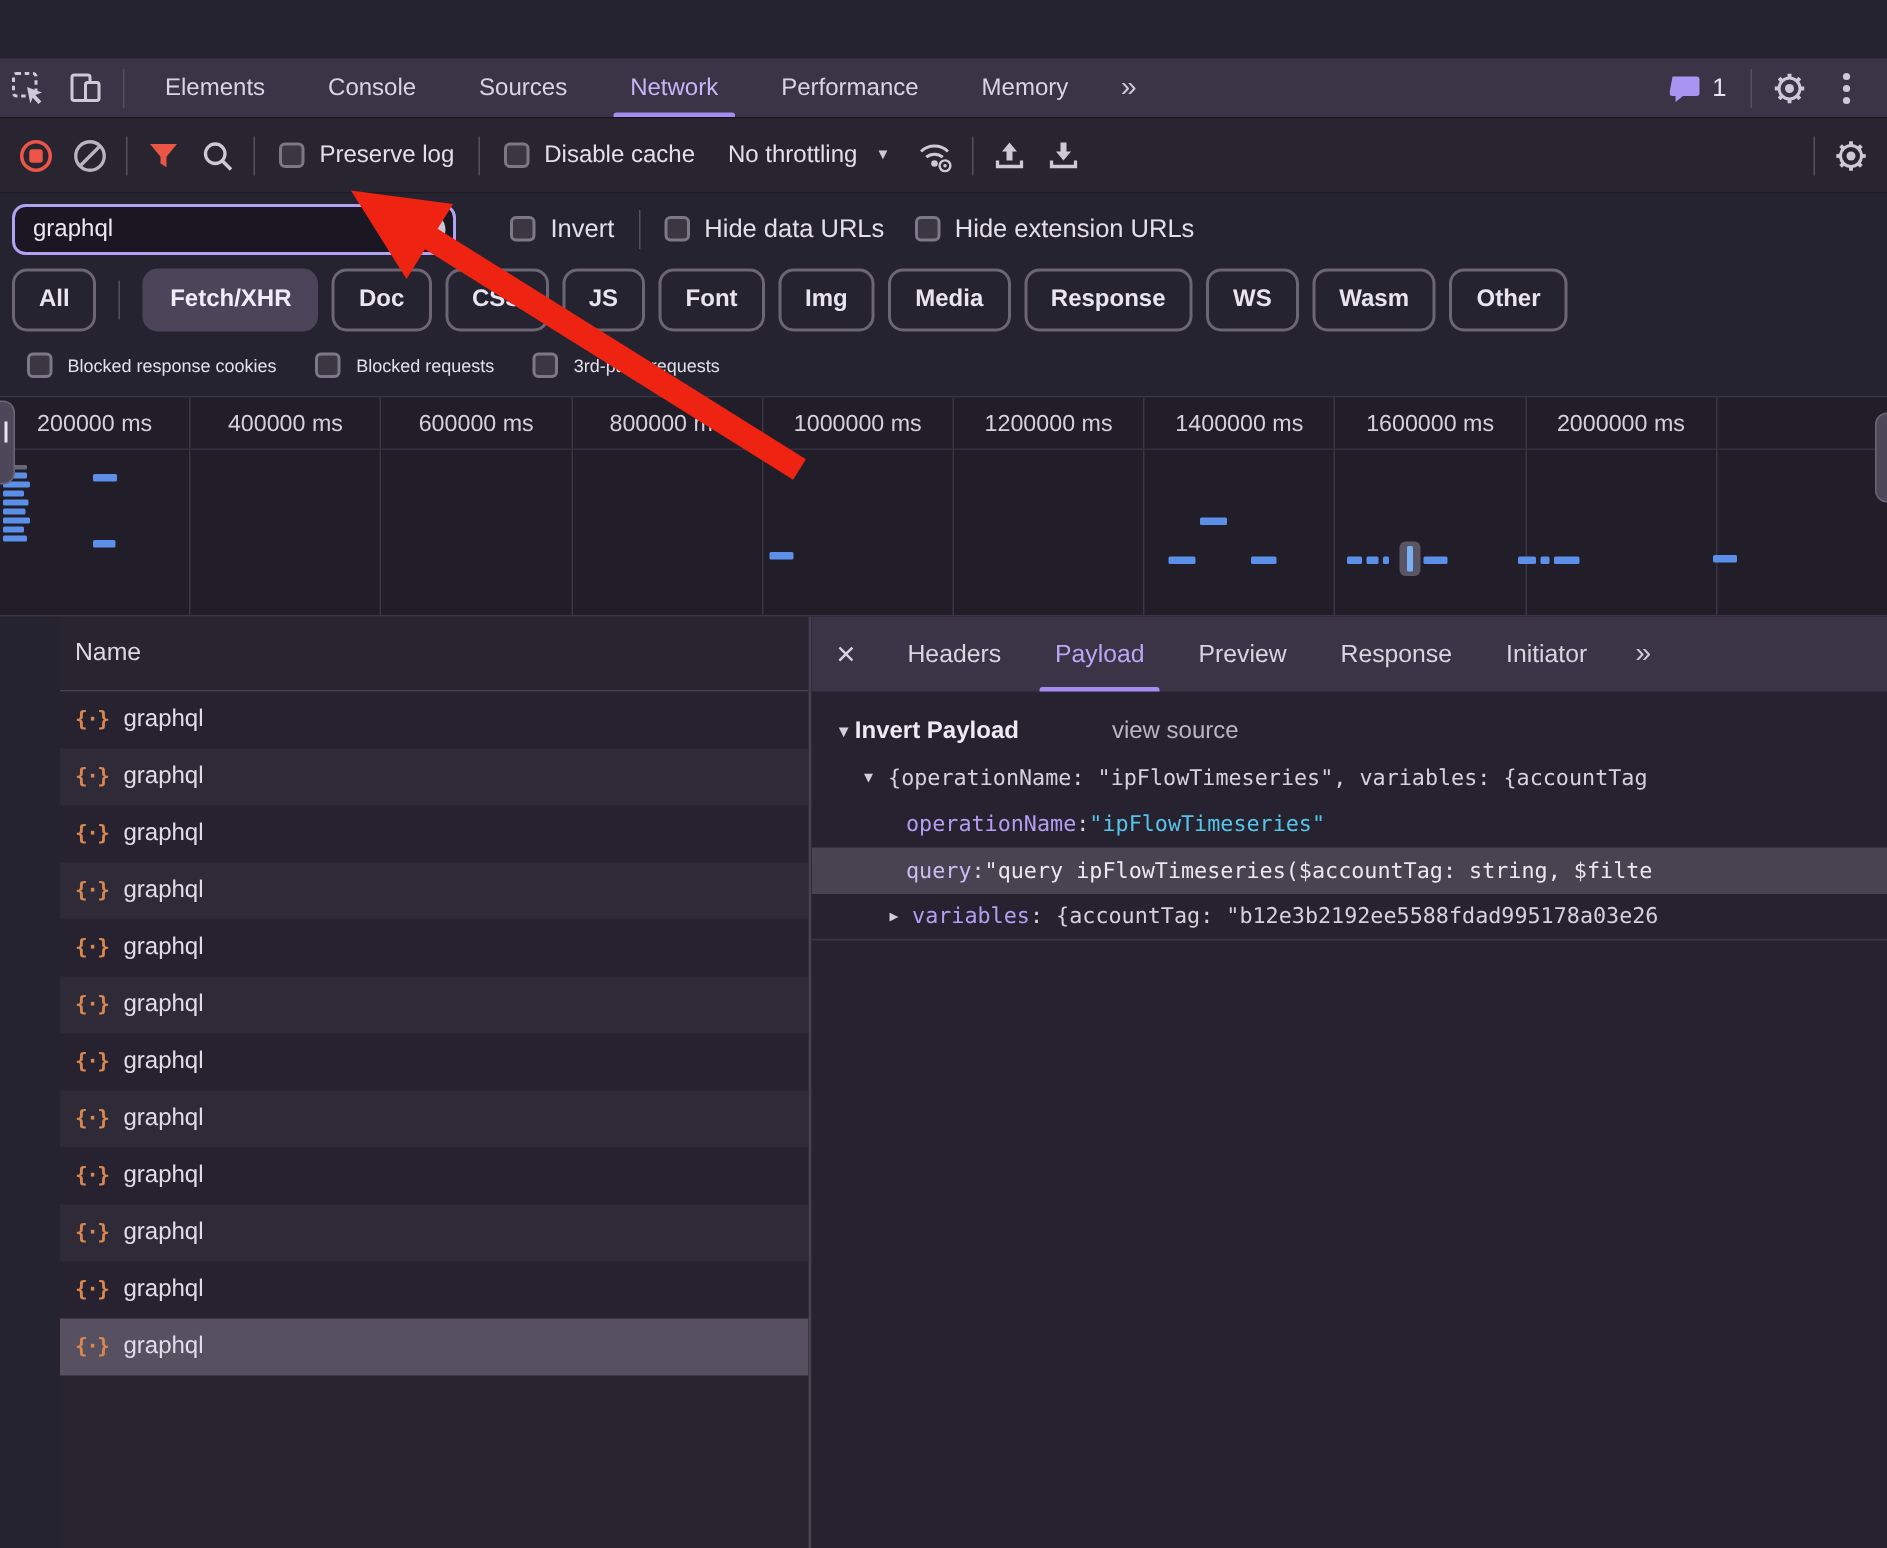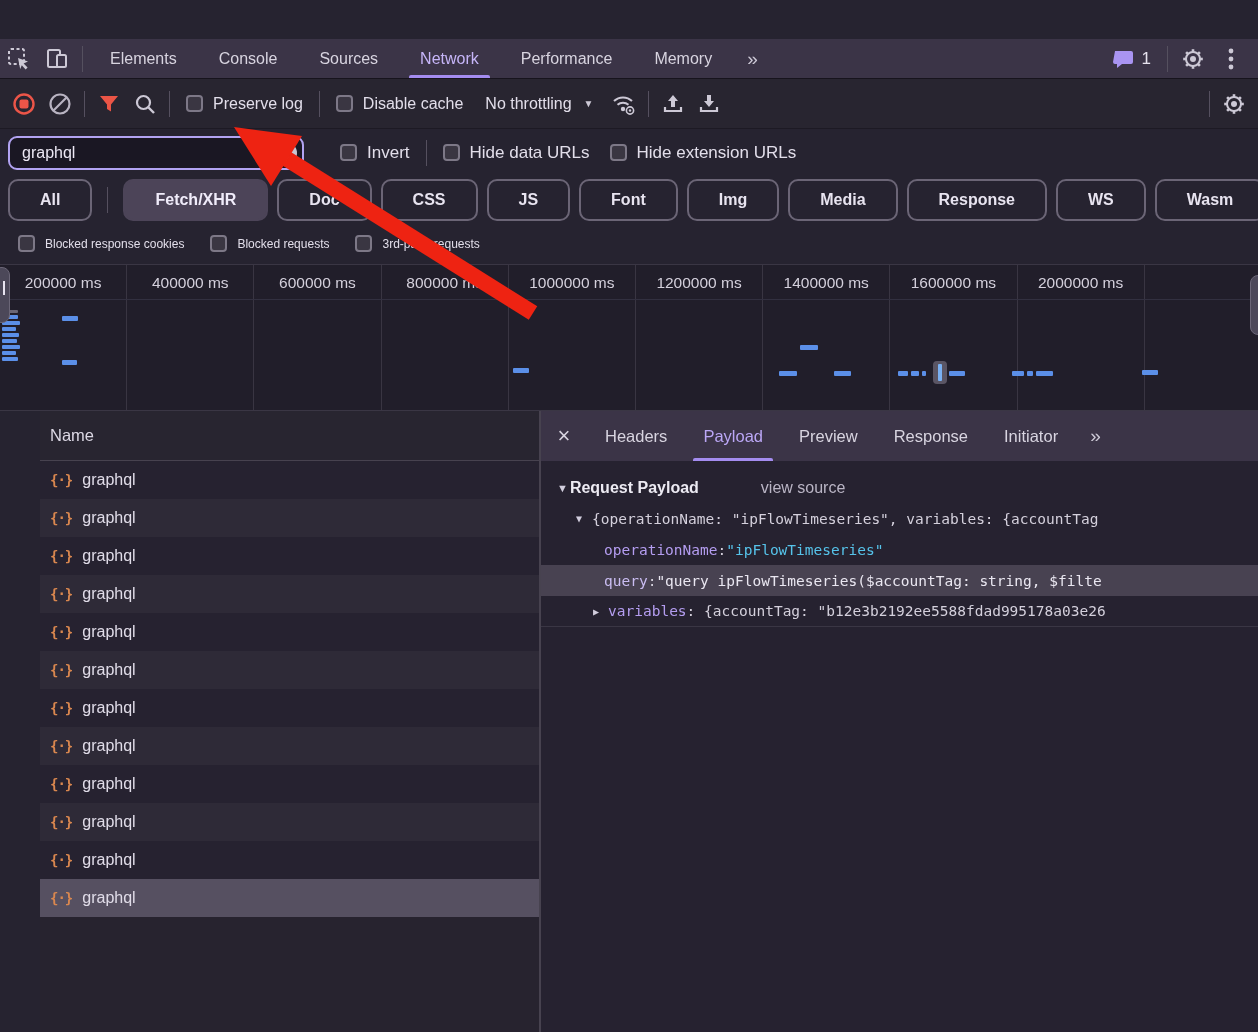--- a/index.html
+++ b/index.html
@@ -33,21 +33,21 @@
   .filterrow{height:47px;background:#262330;display:flex;align-items:center;padding:0 8px;}
   .filter-box{position:relative;width:296px;height:34px;flex:0 0 auto;}
   .filter-input{width:100%;height:100%;background:#1a1723;border:2px solid #b2a3f2;border-radius:9px;
                 color:#ece8f4;font-size:16px;padding:0 34px 0 12px;outline:none;font-family:"Liberation Sans",sans-serif;}
   .clear-btn{position:absolute;right:7px;top:6px;width:22px;height:22px;border-radius:50%;background:#c9c5d2;
              color:#33303c;font-size:13px;font-weight:bold;display:flex;align-items:center;justify-content:center;}
   .filterrow .cb-group{font-size:17px;}
 
   
   .chiprow{height:47px;background:#262330;display:flex;align-items:center;padding:0 8px;gap:9px;}
-  .chip{height:42px;display:flex;align-items:center;padding:0 30px;border:2px solid #6b6576;border-radius:10px;
+  .chip{height:42px;display:flex;align-items:center;padding:0 16px;border:2px solid #6b6576;border-radius:10px;
         font-size:16px;font-weight:bold;color:#e8e4f0;white-space:nowrap;}
   .chip.selected{background:#4c4458;border-color:#4c4458;color:#f0ecfa;}
   .chips-rest{display:flex;align-items:center;gap:9px;}
 
   
   .checkrow{height:42px;background:#262330;display:flex;align-items:center;padding:0 8px;gap:6px;border-bottom:1px solid #3a3644;}
   .checkrow .cb-group{font-size:12px;}
 
   
   .timeline{position:relative;height:146px;background:#211e2a;border-bottom:1px solid #3a3644;overflow:hidden;}
@@ -509,21 +509,21 @@
             <div class="rtab">
               <span>Initiator</span>
             </div>
           </div>
         <div class="tab-overflow">»</div>
       </div>
 
       <div class="payload">
         <div class="ph-row">
           <span class="ph-tri">▼</span>
-          <span class="ph-title">Request Payload</span>
+          <span class="ph-title">Invert Payload</span>
           <span class="view-source">view source</span>
         </div>
 
         <div class="tree-row row-root">
           <span class="tri">▼</span>
           <span>{operationName: "ipFlowTimeseries", variables: {accountTag</span>
         </div>
 
         <div class="tree-row row-child">
           <span class="pkey">operationName</span>

